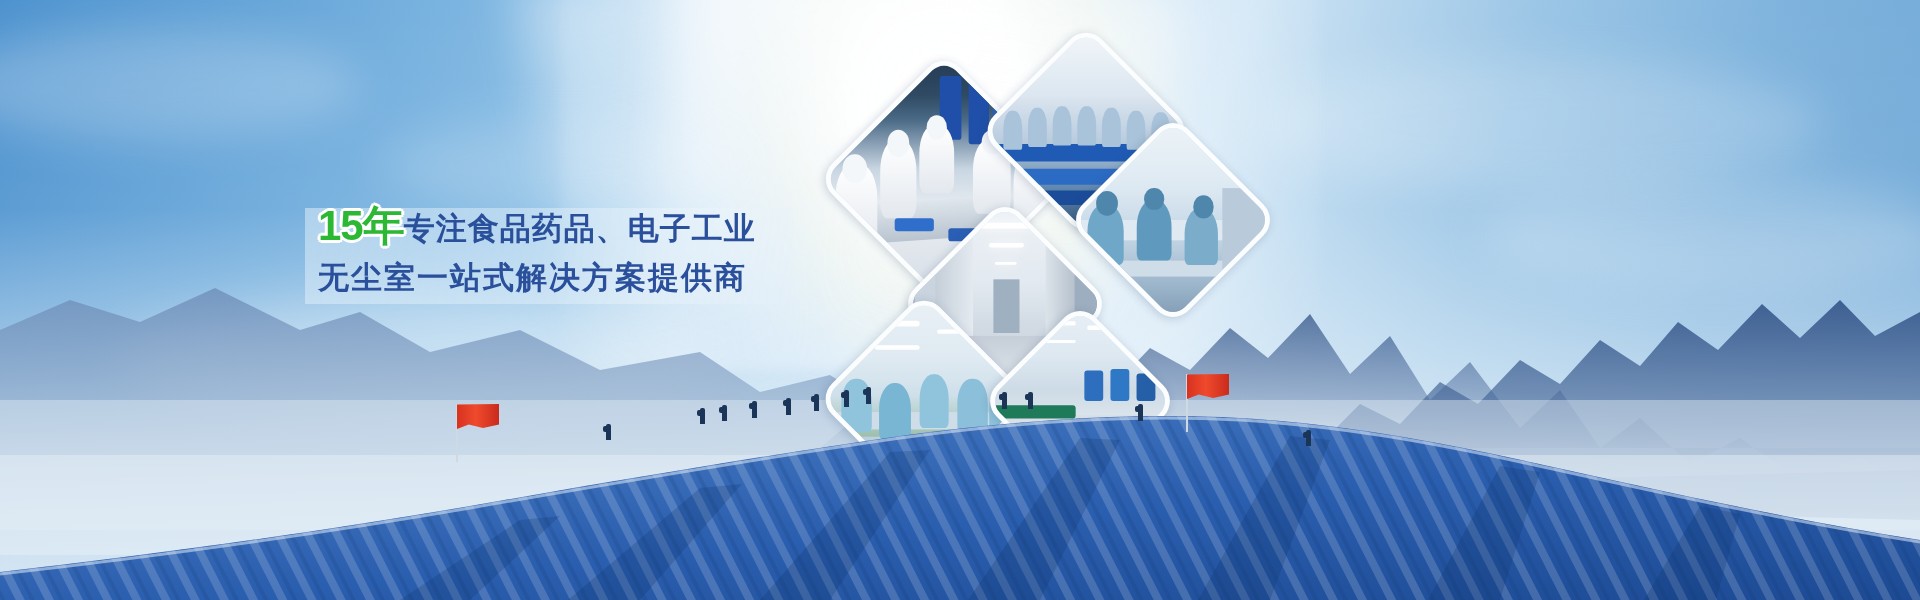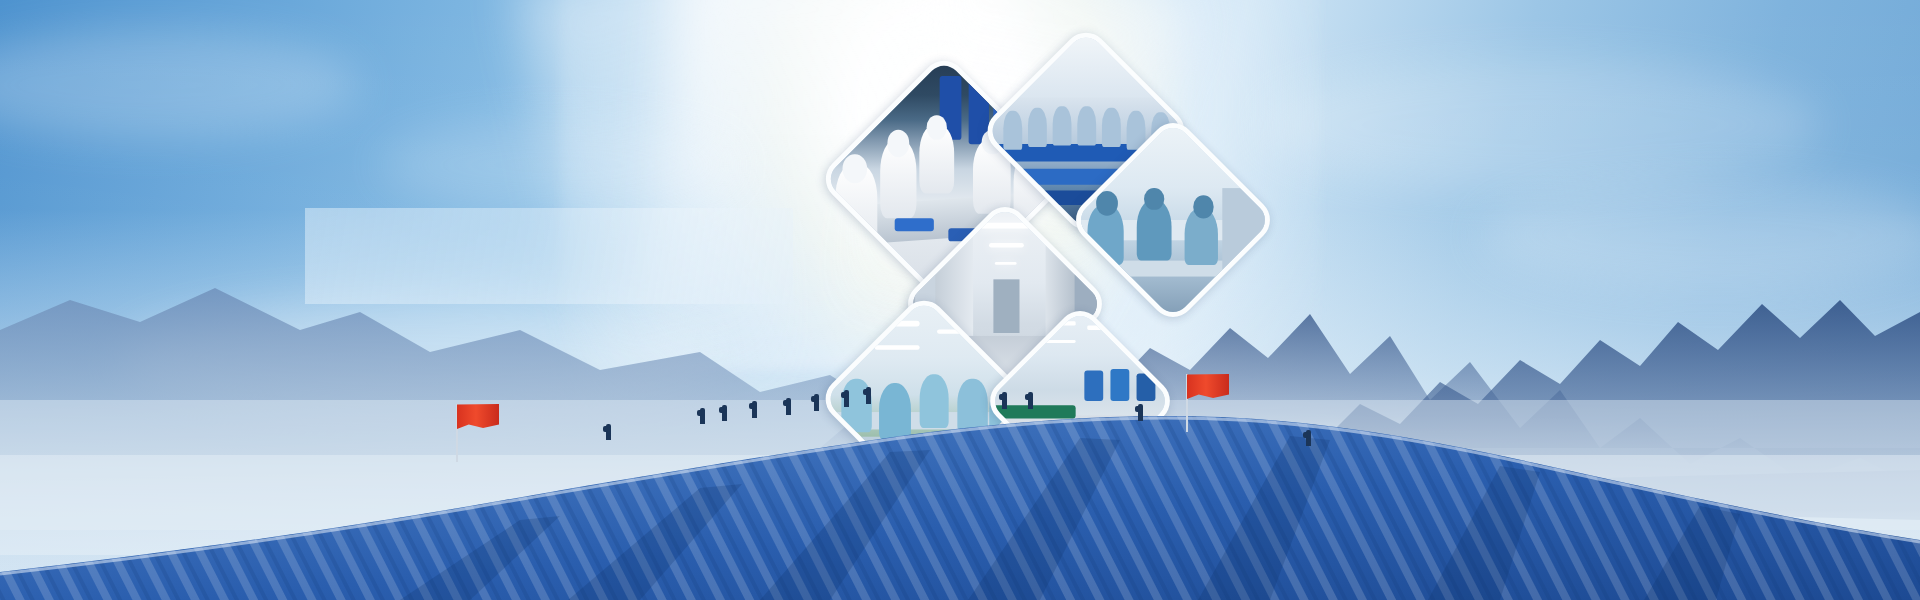--- a/index.html
+++ b/index.html
@@ -226,20 +226,26 @@
       <path d="M1920,470 L1860,440 L1800,462 L1740,420 L1690,446 L1640,400 L1600,430 L1560,372 L1520,410 L1470,344 L1430,382 L1390,318 L1350,356 L1310,296 L1268,340 L1230,310 L1190,352 L1150,330 L1110,372 L1060,350 L1010,392 L960,372 L910,412 L860,396 L820,430 L1920,430 Z" fill="url(#mgB)" transform="translate(0,18)"></path>
 
       <path d="M1920,600 L1920,312 L1875,336 L1840,300 L1800,338 L1762,304 L1718,350 L1678,322 L1640,366 L1600,340 L1560,384 L1520,360 L1478,404 L1440,382 L1400,424 L1360,404 L1320,444 L1280,424 L1240,462 L1200,444 L1160,480 L1120,468 L1080,500 L1920,520 Z" fill="url(#mgC)"></path>
 
       <rect x="0" y="400" width="1920" height="130" fill="#dfeaf5" opacity=".45"></rect>
       <rect x="0" y="455" width="1920" height="100" fill="#e8f1f8" opacity=".45"></rect>
     </svg>
   </div>
 
   <div class="text-panel"></div>
+  <div class="headline">
+    <span class="hl-line">
+      <span class="hl-years">15年</span><span class="hl-main">专注食品药品、电子工业</span>
+    </span>
+    <span class="hl-line hl-line2">无尘室一站式解决方案提供商</span>
+  </div>
 
   <div class="collage">
 
     <div class="dia d1">
       <div class="inner">
         <div class="scene sA">
           <div class="bin" style="left:48%;top:8%;width:9%;height:26%;"></div>
           <div class="bin" style="left:60%;top:6%;width:8%;height:30%;"></div>
           <div class="bin" style="left:70%;top:10%;width:7%;height:24%;background:#2a63c4;"></div>
           <div class="bin" style="left:80%;top:14%;width:8%;height:22%;background:#174b9e;"></div>

